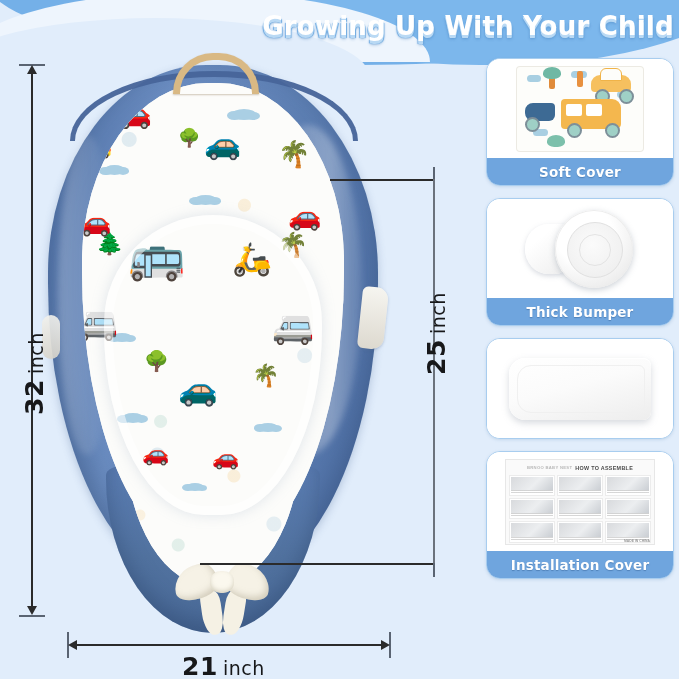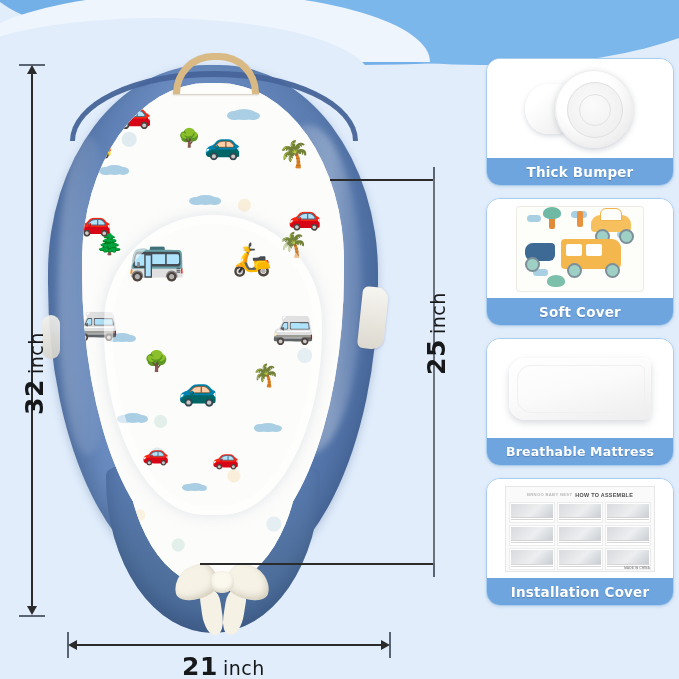--- a/index.html
+++ b/index.html
@@ -294,20 +294,21 @@
 </head>
 <body>
 
 <div id="page">
 
   <div class="header-wrap">
     <div class="header-band"></div>
     <div class="header-band2"></div>
     <div class="header-sheen"></div>
     <div class="header-sheen2"></div>
+    <div class="title">Growing Up With Your Child</div>
   </div>
 
   <div class="product-area">
 
     <div class="nest">
       <div class="bumper"></div>
       <div class="bumper-taper"></div>
       <div class="bumper-sheen"></div>
       <div class="bumper-sheen-l"></div>
 
@@ -399,30 +400,20 @@
         <span class="dim-num">21</span>
         <span class="dim-unit">inch</span>
       </div>
     </div>
   </div>
 
   <div class="cards">
 
     <div class="card">
       <div class="card-img">
-        <div class="coil">
-          <div class="coil-tail"></div>
-          <div class="coil-ring"></div>
-        </div>
-      </div>
-      <div class="card-label">Thick Bumper</div>
-    </div>
-
-    <div class="card">
-      <div class="card-img">
         <div class="swatch">
           <div class="sw-cloud" style="left:10px;top:8px;width:14px;"></div>
           <div class="sw-cloud" style="left:54px;top:4px;width:16px;"></div>
           <div class="sw-cloud" style="left:100px;top:24px;width:13px;"></div>
           <div class="sw-cloud" style="left:16px;top:62px;width:15px;"></div>
           <div class="sw-tree" style="left:32px;top:6px;"></div>
           <div class="sw-leaf" style="left:26px;top:0px;"></div>
           <div class="sw-tree" style="left:60px;top:4px;background:#e8913f;"></div>
           <div class="sw-taxi"></div>
           <div class="sw-wheel" style="left:78px;top:22px;"></div>
@@ -433,23 +424,32 @@
           <div class="sw-scoot"></div>
           <div class="sw-wheel" style="left:8px;top:50px;"></div>
           <div class="sw-leaf" style="left:30px;top:68px;background:#7cc0ab;"></div>
         </div>
       </div>
       <div class="card-label">Soft Cover</div>
     </div>
 
     <div class="card">
       <div class="card-img">
+        <div class="coil">
+          <div class="coil-tail"></div>
+          <div class="coil-ring"></div>
+        </div>
+      </div>
+      <div class="card-label">Thick Bumper</div>
+    </div>
+
+    <div class="card">
+      <div class="card-img">
         <div class="mattress"></div>
       </div>
-      <div class="card-label small">Breathable Mattress</div>
     </div>
 
     <div class="card">
       <div class="card-img">
         <div class="manual">
           <div class="manual-title">
             <span class="mt-brand">BRNOO BABY NEST</span>
             <span class="mt-main">HOW TO ASSEMBLE</span>
           </div>
           <div class="manual-grid">

